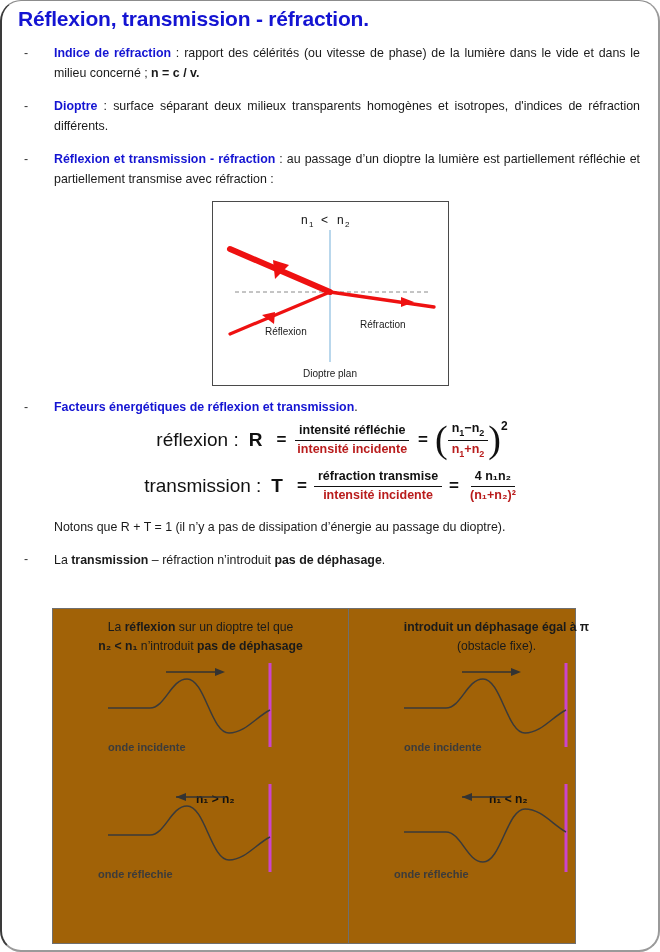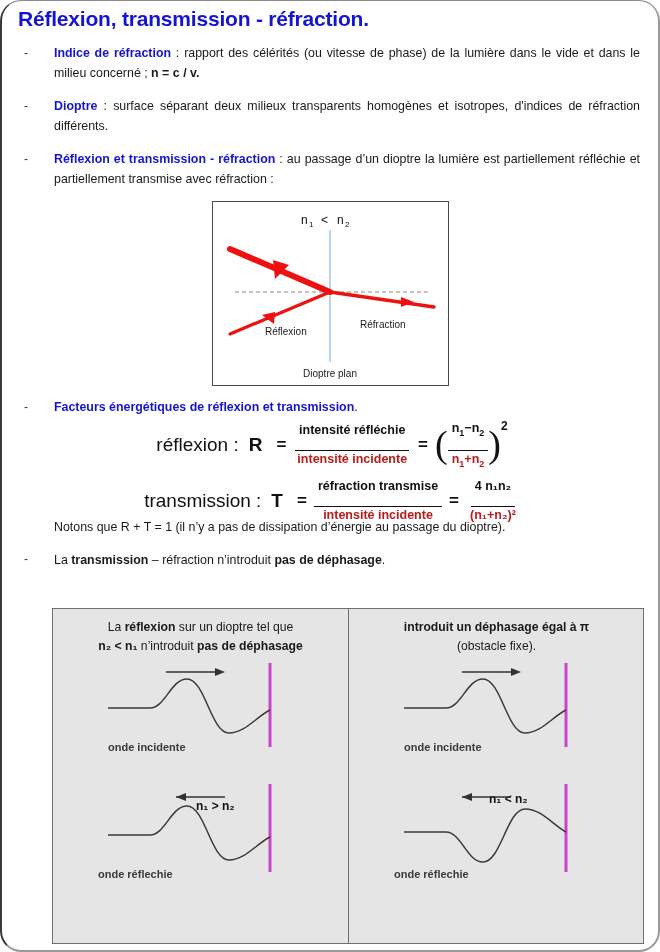--- a/index.html
+++ b/index.html
@@ -135,21 +135,21 @@
     margin: 0 7px;
   }
   .frac {
     display: inline-flex;
     flex-direction: column;
     align-items: center;
     vertical-align: middle;
     line-height: 1.18;
   }
   .frac .num {
-    padding: 0 4px 12px 4px;
+    padding: 0 4px 2px 4px;
     border-bottom: 1.6px solid #111;
     font-size: 12.5px;
     font-weight: bold;
     color: #111;
     white-space: nowrap;
   }
   .frac .den {
     padding: 1px 4px 0 4px;
     font-size: 12.5px;
     font-weight: bold;
@@ -191,26 +191,26 @@
     line-height: 1.62;
     color: #1a1a1a;
     margin-bottom: 12px;
   }
 
   
   .panels {
     position: absolute;
     left: 50px;
     top: 607px;
-    width: 592px;
+    width: 524px;
     height: 336px;
     border: 1px solid #6f6f6f;
     box-sizing: border-box;
     display: flex;
-    background: #e5e5e5;
+    background: #a16207;
   }
   .panel {
     flex: 1 1 50%;
     box-sizing: border-box;
     position: relative;
   }
   .panel.left { border-right: 1px solid #6f6f6f; }
   .panel-head {
     text-align: center;
     font-size: 12.2px;
@@ -355,21 +355,21 @@
 
           <line x1="217" y1="8" x2="217" y2="92" stroke="#cc44cc" stroke-width="3"></line>
 
           <line x1="113" y1="17" x2="162" y2="17" stroke="#333" stroke-width="1.6"></line>
           <polygon points="162,13 172,17 162,21" fill="#333"></polygon>
 
           <path d="M 55 53 L 97 53 C 112 53 118 24 134 24 C 152 24 158 78 176 78 C 192 78 203 62 217 55" fill="none" stroke="#3a3a3a" stroke-width="1.5"></path>
           <text x="55" y="96" font-family="Liberation Sans, sans-serif" font-size="11" font-weight="bold" fill="#3b3b3b">onde incidente</text>
         </svg>
       </div>
-      <div class="n-compare" style="left:143px; top:183px;margin-top:7px;">n₁ &gt; n₂</div>
+      <div class="n-compare" style="left:143px; top:183px;">n₁ &gt; n₂</div>
 
       <div class="wave-block" style="margin-top:8px;">
         <svg width="295" height="112" viewBox="0 0 295 112">
           <line x1="217" y1="12" x2="217" y2="100" stroke="#cc44cc" stroke-width="3"></line>
 
           <line x1="123" y1="25" x2="172" y2="25" stroke="#333" stroke-width="1.6"></line>
           <polygon points="123,25 133,21 133,29" fill="#333"></polygon>
 
           <path d="M 55 63 L 97 63 C 112 63 118 34 134 34 C 152 34 158 88 176 88 C 192 88 203 72 217 65" fill="none" stroke="#3a3a3a" stroke-width="1.5"></path>
           <text x="45" y="106" font-family="Liberation Sans, sans-serif" font-size="11" font-weight="bold" fill="#3b3b3b">onde réflechie</text>

